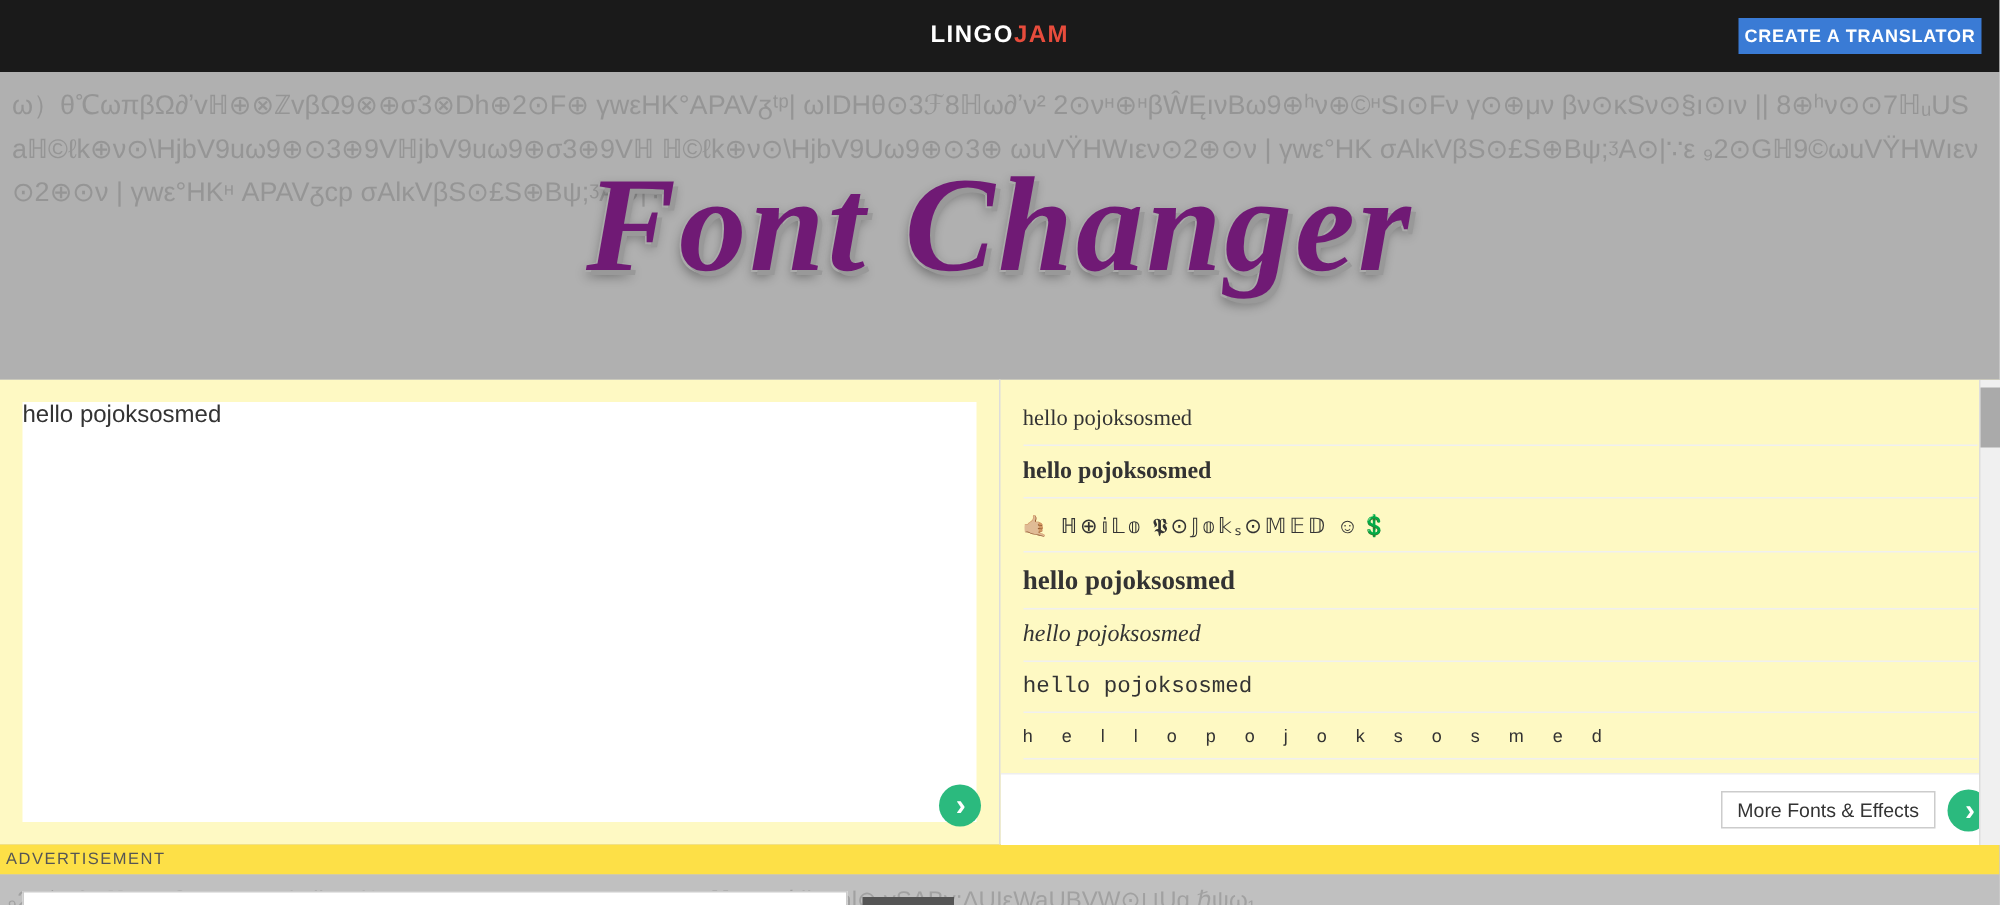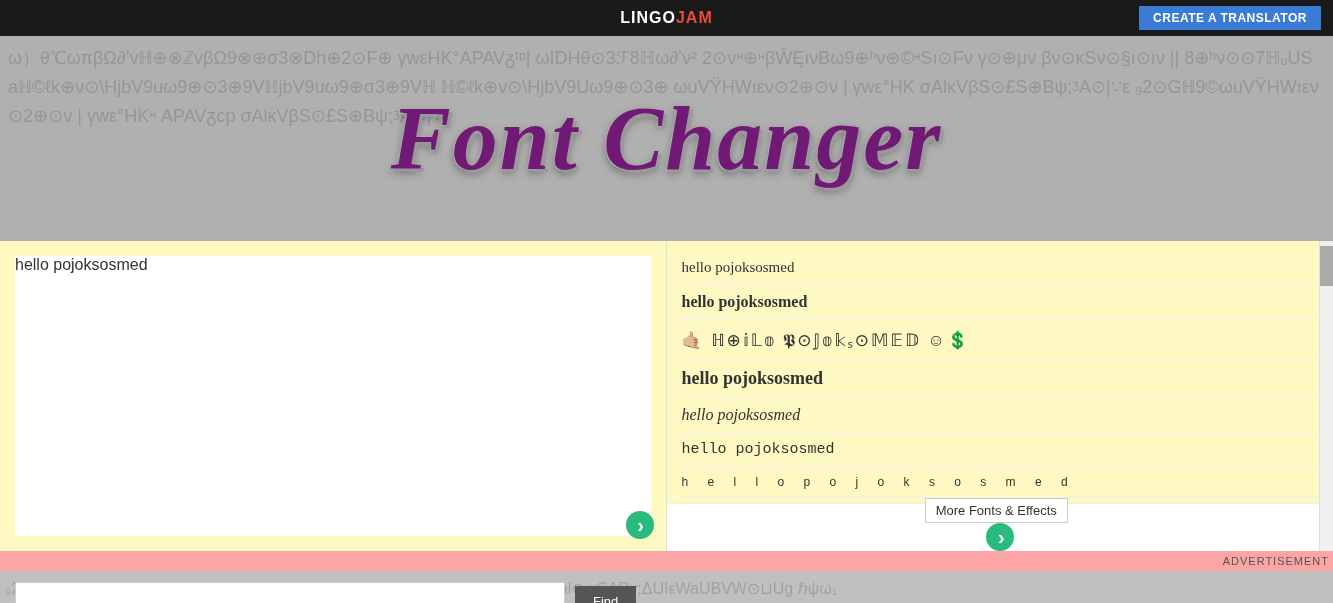--- a/index.html
+++ b/index.html
@@ -1,41 +1,41 @@
 <!DOCTYPE html>
 <html><head>
   <meta charset="utf-8">
   <style>
     * { margin: 0; padding: 0; box-sizing: border-box; }
     body { font-family: Arial, sans-serif; background: #ccc; overflow-x: hidden; }
 
     
     .header {
       background: #1a1a1a;
-      height: 36px;
+      height: 48px;
       display: flex;
       align-items: center;
       justify-content: center;
       position: relative;
     }
     .header-logo {
       color: white;
       font-size: 16px;
       font-weight: bold;
       letter-spacing: 1px;
     }
     .header-logo span.lingo { color: white; }
     .header-logo span.jam { color: #e74c3c; }
     .create-btn {
       position: absolute;
       right: 12px;
       background: #3a7bd5;
       color: white;
       border: none;
-      padding: 5px 14px;
+      padding: 5px 4px;
       font-size: 12px;
       font-weight: bold;
       cursor: pointer;
       letter-spacing: 0.5px;
     }
 
     
     .hero {
       position: relative;
       height: 205px;
@@ -150,39 +150,38 @@
     .font-result {
       padding: 8px 0;
       border-bottom: 1px solid #f0f0f0;
       cursor: pointer;
       color: #333;
     }
     .font-result:last-child { border-bottom: none; }
 
     .font-1 { font-family: serif; font-size: 15px; }
     .font-2 { font-family: serif; font-size: 16px; font-weight: bold; }
-    .font-3 { font-size: 17px; letter-spacing: 2px; }
+    .font-3 { font-size: 14px; letter-spacing: 2px; }
     .font-4 { font-family: 'Brush Script MT', cursive; font-weight: bold; font-size: 18px; }
     .font-5 { font-family: 'Palatino Linotype', serif; font-style: italic; font-size: 16px; }
     .font-6 { font-family: 'Courier New', monospace; font-size: 15px; }
     .font-7 { font-size: 12px; letter-spacing: 8px; }
 
     .right-bottom-bar {
       position: absolute;
       bottom: 0;
       left: 0;
       right: 0;
       height: 48px;
       background: white;
       display: flex;
       align-items: center;
       justify-content: flex-end;
       padding-right: 7px;
       border-top: 1px solid #eee;
-      flex-direction: column;
     }
     .more-fonts-btn {
       background: white;
       border: 1px solid #ccc;
       padding: 4px 10px;
       font-size: 13px;
       cursor: pointer;
       color: #333;
     }
     .right-arrow-btn {
@@ -202,22 +201,22 @@
       content: '›';
       color: white;
       font-size: 20px;
       font-weight: bold;
       line-height: 1;
       margin-left: 2px;
     }
 
     
     .ad-bar {
-      background: #fca5a5;
-      text-align: right;
+      background: #fde047;
+      text-align: left;
       padding: 4px;
       font-size: 11px;
       color: #555;
       letter-spacing: 1px;
     }
 
     
     .bottom-area {
       background: #c0c0c0;
       padding: 10px 15px;

